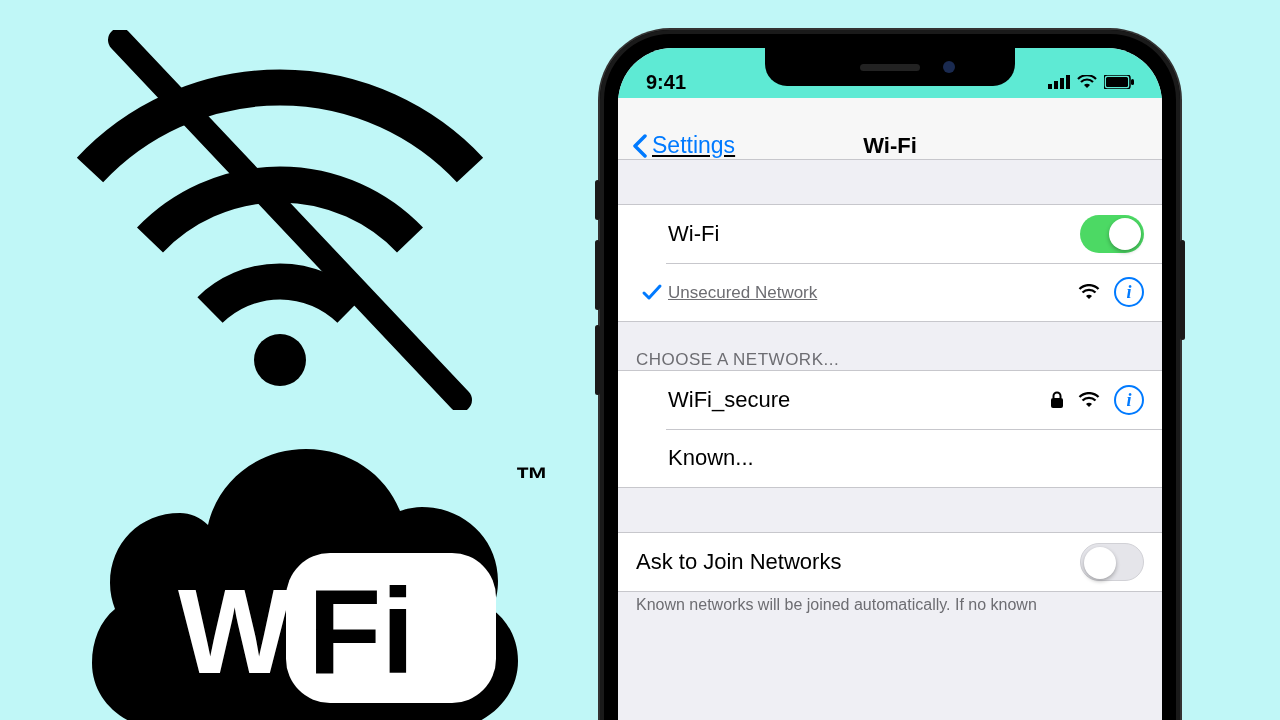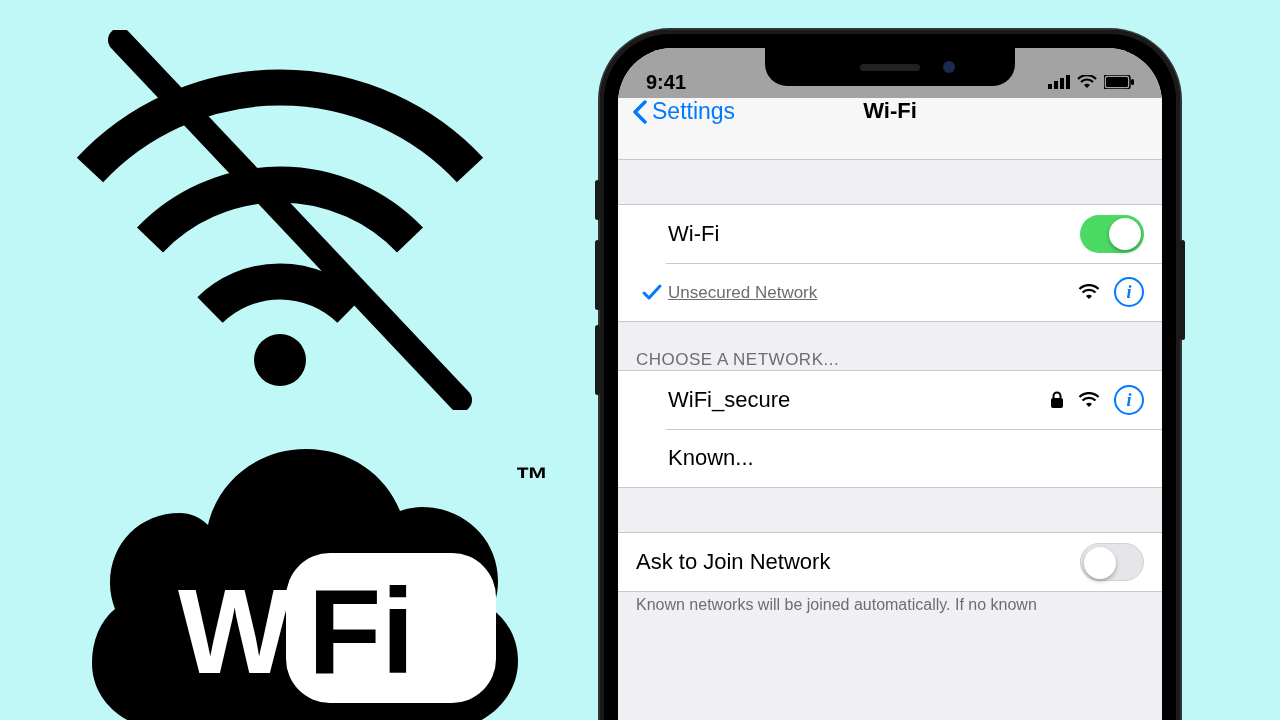--- a/index.html
+++ b/index.html
@@ -88,41 +88,42 @@
   }
   .notch .speaker {
     width: 60px; height: 7px; background:#222; border-radius:4px;
   }
   .notch .cam {
     width: 12px; height: 12px; background:#1a2a50; border-radius:50%;
     position:absolute; right:60px; top:13px;
   }
   .status-bar {
     height: 50px;
-    background: #a3a3a3;
+    background: #5eead4;
     display: flex;
     align-items: flex-end;
     padding: 0 28px 4px 28px;
     justify-content: space-between;
     font-weight: 600;
     font-size: 20px;
   }
   .status-right {
     display: flex;
     gap: 7px;
     align-items: center;
   }
   .nav-bar {
     height: 62px;
     background: #f7f7f7;
     border-bottom: 1px solid #c7c7cc;
     display: flex;
-    align-items: flex-start;
+    align-items: flex-end;
     position: relative;
     padding: 0 14px;
+    text-decoration: underline;
   }
   .back {
     display: flex;
     align-items: center;
     color: #007aff;
     font-size: 23px;
     gap: 4px;
     cursor: pointer;
   }
   .nav-title {
@@ -387,21 +388,21 @@
           </div>
         </div>
       </div>
 
       <div class="spacer"></div>
 
       <div class="group">
         <div class="row">
           <div class="left-slot" style="width:0"></div>
           <div class="main">
-            <span class="title">Ask to Join Network</span>
+            <span class="title">Ask to Join Networks</span>
           </div>
           <div class="right-slot">
             <div class="toggle off">
               <div class="knob"></div>
             </div>
           </div>
         </div>
       </div>
 
       <div class="footer-text">Known networks will be joined automatically. If no known</div>

